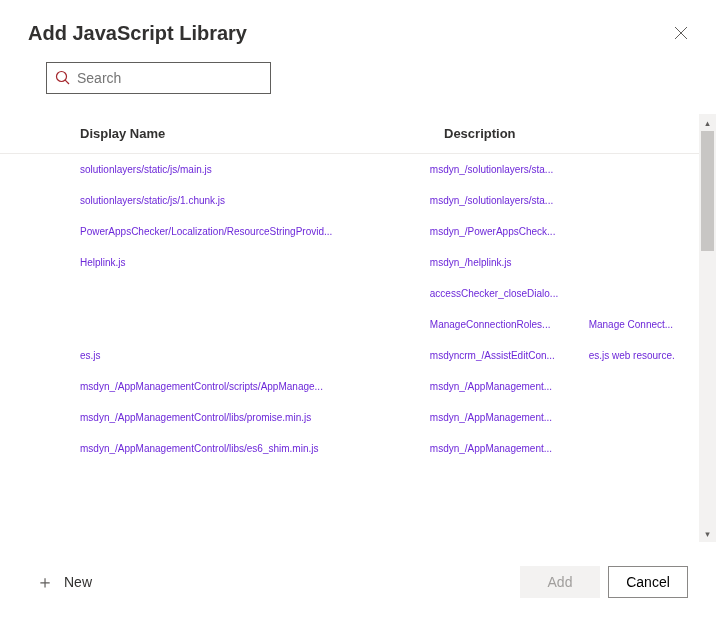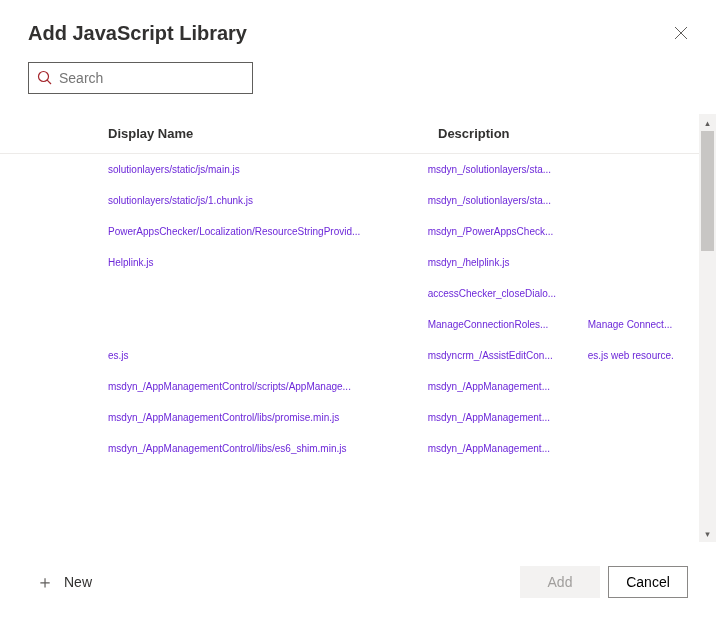--- a/index.html
+++ b/index.html
@@ -43,20 +43,21 @@
     .search-wrap {
       padding: 0 28px 20px 28px;
     }
     .search-box {
       display: flex;
       align-items: center;
       border: 1px solid #605e5c;
       width: 225px;
       height: 32px;
       padding: 0 8px;
+      margin-left: 18px;
     }
     .search-icon {
       color: #a4262c;
       margin-right: 6px;
       flex-shrink: 0;
     }
     .search-input {
       border: none;
       outline: none;
       flex: 1;
@@ -85,21 +86,21 @@
       font-weight: 600;
       font-size: 13px;
       color: #323130;
     }
     .grid-row {
       display: flex;
       padding: 10px 0 10px 80px;
       font-size: 10px;
       color: #6d28d9;
     }
-    .col-display { width: 330px; padding-right: 12px; white-space: nowrap; overflow: hidden; text-overflow: ellipsis; margin-left: 28px; }
+    .col-display { width: 364px; padding-right: 12px; white-space: nowrap; overflow: hidden; text-overflow: ellipsis; }
     .col-name { width: 165px; padding-right: 12px; white-space: nowrap; overflow: hidden; text-overflow: ellipsis; }
     .col-desc { width: 115px; white-space: nowrap; overflow: hidden; text-overflow: ellipsis; }
     .scrollbar {
       width: 17px;
       background: #f3f2f1;
       position: relative;
       display: flex;
       flex-direction: column;
     }
     .scroll-arrow {

